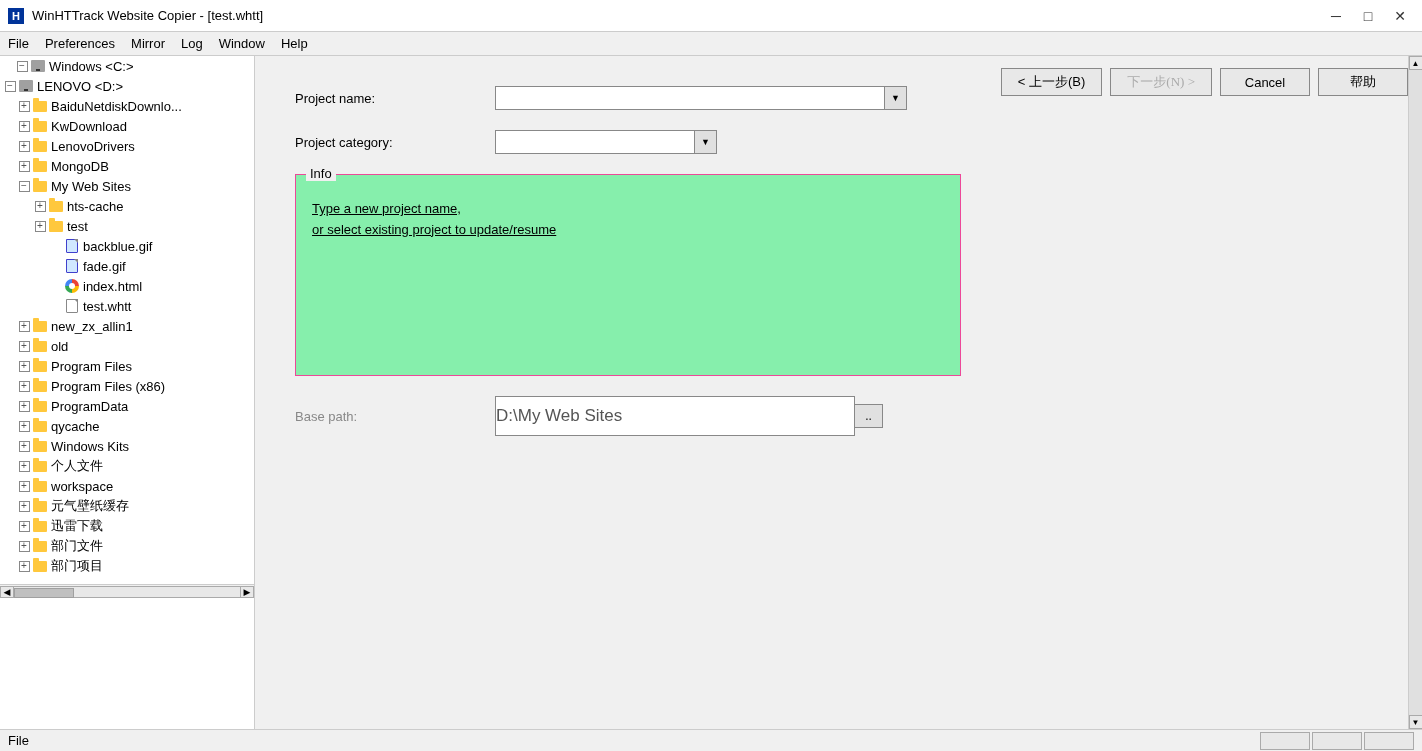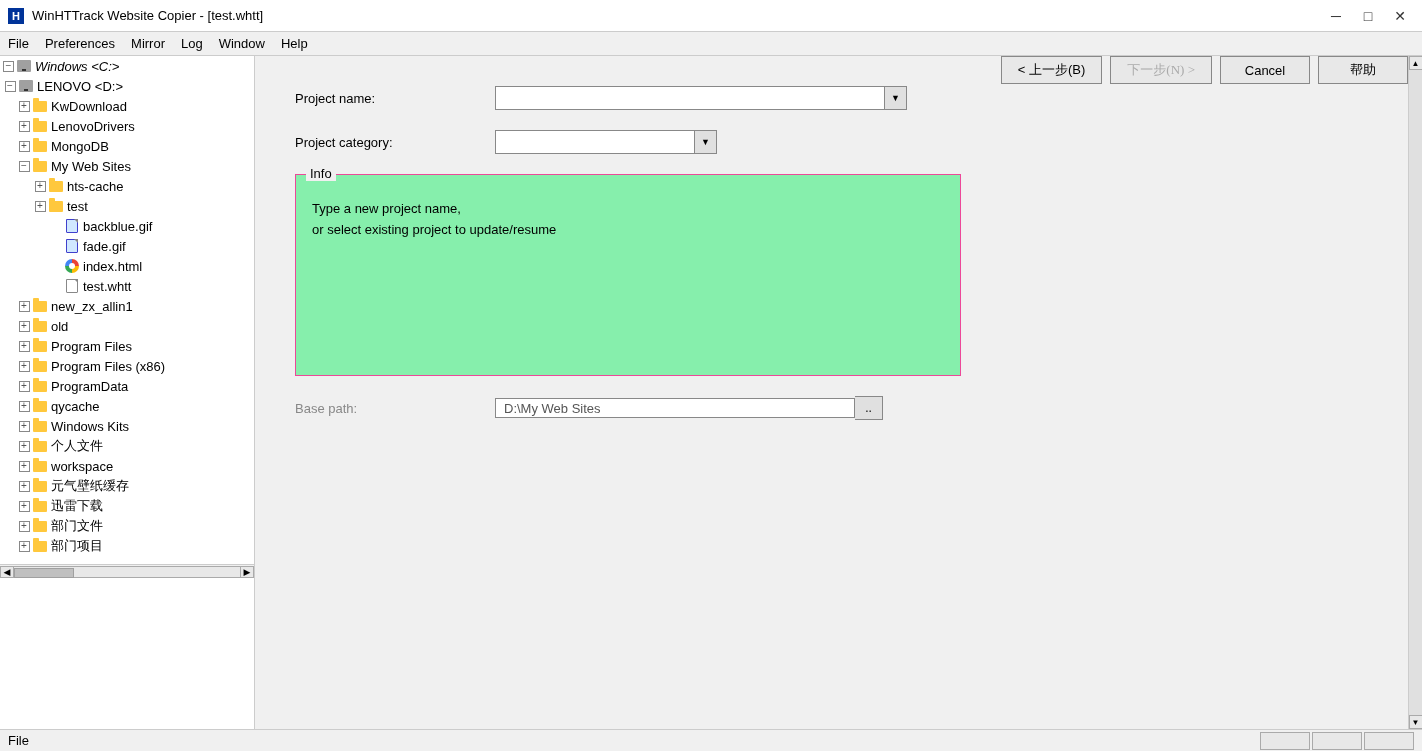--- a/index.html
+++ b/index.html
@@ -292,45 +292,46 @@
       position: absolute;
       top: -9px;
       left: 10px;
       background: #f0f0f0;
       padding: 0 4px;
       font-size: 13px;
     }
     .info-box-content {
       padding: 24px 16px 16px 16px;
       min-height: 200px;
+      text-decoration: underline;
     }
     .info-text {
       font-size: 13px;
       color: #000;
       line-height: 1.6;
     }
 
     .base-path-row {
       display: flex;
       align-items: center;
       margin-top: 10px;
     }
     .base-path-label {
       width: 200px;
       font-size: 13px;
       color: #888;
       flex-shrink: 0;
     }
     .base-path-input {
       width: 360px;
-      height: 20px;
+      height: 40px;
       border: 1px solid #888;
       background: white;
-      padding: 0 8px;
-      font-size: 13px;
+      padding: 0 0;
+      font-size: 17px;
       outline: none;
       color: #555;
     }
     .browse-btn {
       width: 28px;
       height: 24px;
       border: 1px solid #888;
       border-left: none;
       background: #e0e0e0;
       cursor: pointer;
@@ -344,20 +345,21 @@
     .bottom-separator {
       height: 1px;
       background: #bbb;
       margin: 0 0;
       flex-shrink: 0;
     }
 
     .button-bar {
       height: 52px;
       display: flex;
+      align-items: center;
       justify-content: center;
       gap: 8px;
       background: #f0f0f0;
       flex-shrink: 0;
     }
 
     .action-btn {
       height: 28px;
       min-width: 90px;
       padding: 0 16px;
@@ -489,36 +491,43 @@
   <span class="menu-item">Window</span>
   <span class="menu-item">Help</span>
 </div>
 
 <div class="main-content">
 
   <div class="left-panel-container">
     <div class="left-panel">
       <div class="left-panel-inner">
 
-        <div class="tree-item" style="padding-left:0;font-style:italic;">
+        <div class="tree-item" style="padding-left:14px;">
           <span class="expander expanded"></span>
           <span class="tree-icon">
             <div class="icon-drive"></div>
           </span>
           <span>Windows &lt;C:&gt;</span>
         </div>
 
         <div class="tree-item" style="padding-left:2px;">
           <span class="expander expanded"></span>
           <span class="tree-icon">
             <div class="icon-drive"></div>
           </span>
           <span>LENOVO &lt;D:&gt;</span>
         </div>
 
+        <div class="tree-item indent-1">
+          <span class="expander has-children"></span>
+          <span class="tree-icon">
+            <div class="icon-folder"></div>
+          </span>
+          <span>BaiduNetdiskDownlo...</span>
+        </div>
 
         <div class="tree-item indent-1">
           <span class="expander has-children"></span>
           <span class="tree-icon">
             <div class="icon-folder"></div>
           </span>
           <span>KwDownload</span>
         </div>
 
         <div class="tree-item indent-1">

